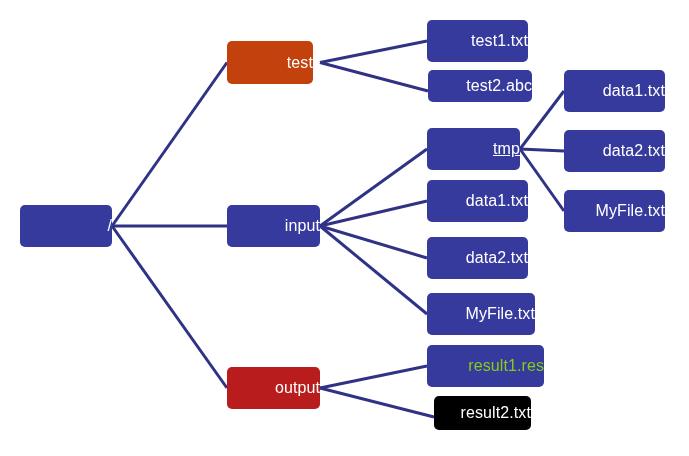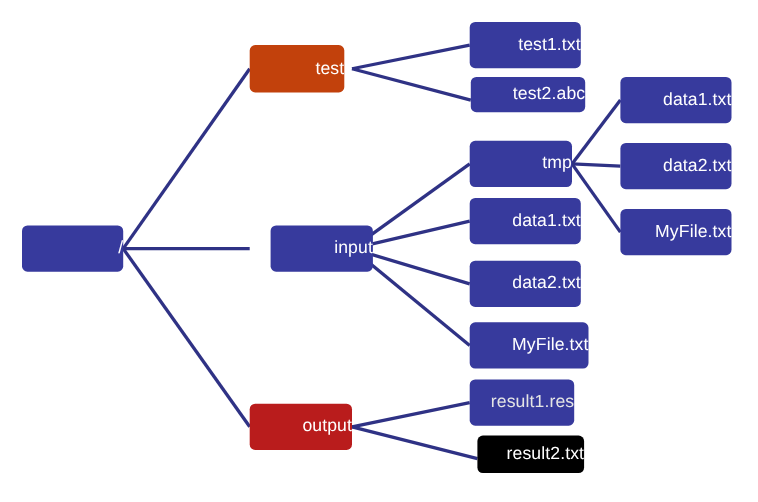--- a/index.html
+++ b/index.html
@@ -64,45 +64,45 @@
       <line x1="520" y1="149" x2="564" y2="151" stroke="#2f3285" stroke-width="3" stroke-linecap="butt"></line>
       <line x1="520" y1="149" x2="564" y2="211" stroke="#2f3285" stroke-width="3" stroke-linecap="butt"></line>
     </svg>
   <div id="node-layer">
       <div class="tree-node" style="left: 20px; top: 205px; width: 92px; height: 42px; background: rgb(55, 58, 157); color: rgb(255, 255, 255); border-radius: 5px; font-size: 16px;">
         <span>/</span>
       </div>
       <div class="tree-node" style="left: 227px; top: 41px; width: 86px; height: 43px; background: #c2410c; color: rgb(255, 255, 255); border-radius: 5px; font-size: 16px;">
         <span>test</span>
       </div>
-      <div class="tree-node" style="left: 227px; top: 205px; width: 93px; height: 42px; background: rgb(55, 58, 157); color: rgb(255, 255, 255); border-radius: 5px; font-size: 16px; margin-left: 19px;">
+      <div class="tree-node" style="left: 227px; top: 205px; width: 93px; height: 42px; background: rgb(55, 58, 157); color: rgb(255, 255, 255); border-radius: 5px; font-size: 16px;">
         <span>input</span>
       </div>
       <div class="tree-node" style="left: 227px; top: 367px; width: 93px; height: 42px; background: #b91c1c; color: rgb(255, 255, 255); border-radius: 5px; font-size: 16px;">
         <span>output</span>
       </div>
       <div class="tree-node" style="left: 427px; top: 20px; width: 101px; height: 42px; background: rgb(55, 58, 157); color: rgb(255, 255, 255); border-radius: 5px; font-size: 16px;">
         <span>test1.txt</span>
       </div>
       <div class="tree-node" style="left: 428px; top: 70px; width: 104px; height: 32px; background: rgb(55, 58, 157); color: rgb(255, 255, 255); border-radius: 5px; font-size: 16px;">
         <span>test2.abc</span>
       </div>
-      <div class="tree-node" style="left: 427px; top: 128px; width: 93px; height: 42px; background: rgb(55, 58, 157); color: rgb(255, 255, 255); border-radius: 5px; font-size: 16px;">
+      <div class="tree-node" style="left: 427px; top: 128px; width: 93px; height: 42px; background: rgb(55, 58, 157); color: rgb(255, 255, 255); border-radius: 5px; font-size: 16px; text-decoration: underline;">
         <span>tmp</span>
       </div>
       <div class="tree-node" style="left: 427px; top: 180px; width: 101px; height: 42px; background: rgb(55, 58, 157); color: rgb(255, 255, 255); border-radius: 5px; font-size: 16px;">
         <span>data1.txt</span>
       </div>
       <div class="tree-node" style="left: 427px; top: 237px; width: 101px; height: 42px; background: rgb(55, 58, 157); color: rgb(255, 255, 255); border-radius: 5px; font-size: 16px;">
         <span>data2.txt</span>
       </div>
       <div class="tree-node" style="left: 427px; top: 293px; width: 108px; height: 42px; background: rgb(55, 58, 157); color: rgb(255, 255, 255); border-radius: 5px; font-size: 16px;">
         <span>MyFile.txt</span>
       </div>
-      <div class="tree-node" style="left: 427px; top: 345px; width: 95px; height: 42px; background: rgb(55, 58, 157); color: #e5e5e5; border-radius: 5px; font-size: 16px;">
+      <div class="tree-node" style="left: 427px; top: 345px; width: 117px; height: 42px; background: rgb(55, 58, 157); color: #84cc16; border-radius: 5px; font-size: 16px;">
         <span>result1.res</span>
       </div>
       <div class="tree-node" style="left: 434px; top: 396px; width: 97px; height: 34px; background: #000000; color: rgb(255, 255, 255); border-radius: 5px; font-size: 16px;">
         <span>result2.txt</span>
       </div>
       <div class="tree-node" style="left: 564px; top: 70px; width: 101px; height: 42px; background: rgb(55, 58, 157); color: rgb(255, 255, 255); border-radius: 5px; font-size: 16px;">
         <span>data1.txt</span>
       </div>
       <div class="tree-node" style="left: 564px; top: 130px; width: 101px; height: 42px; background: rgb(55, 58, 157); color: rgb(255, 255, 255); border-radius: 5px; font-size: 16px;">
         <span>data2.txt</span>

